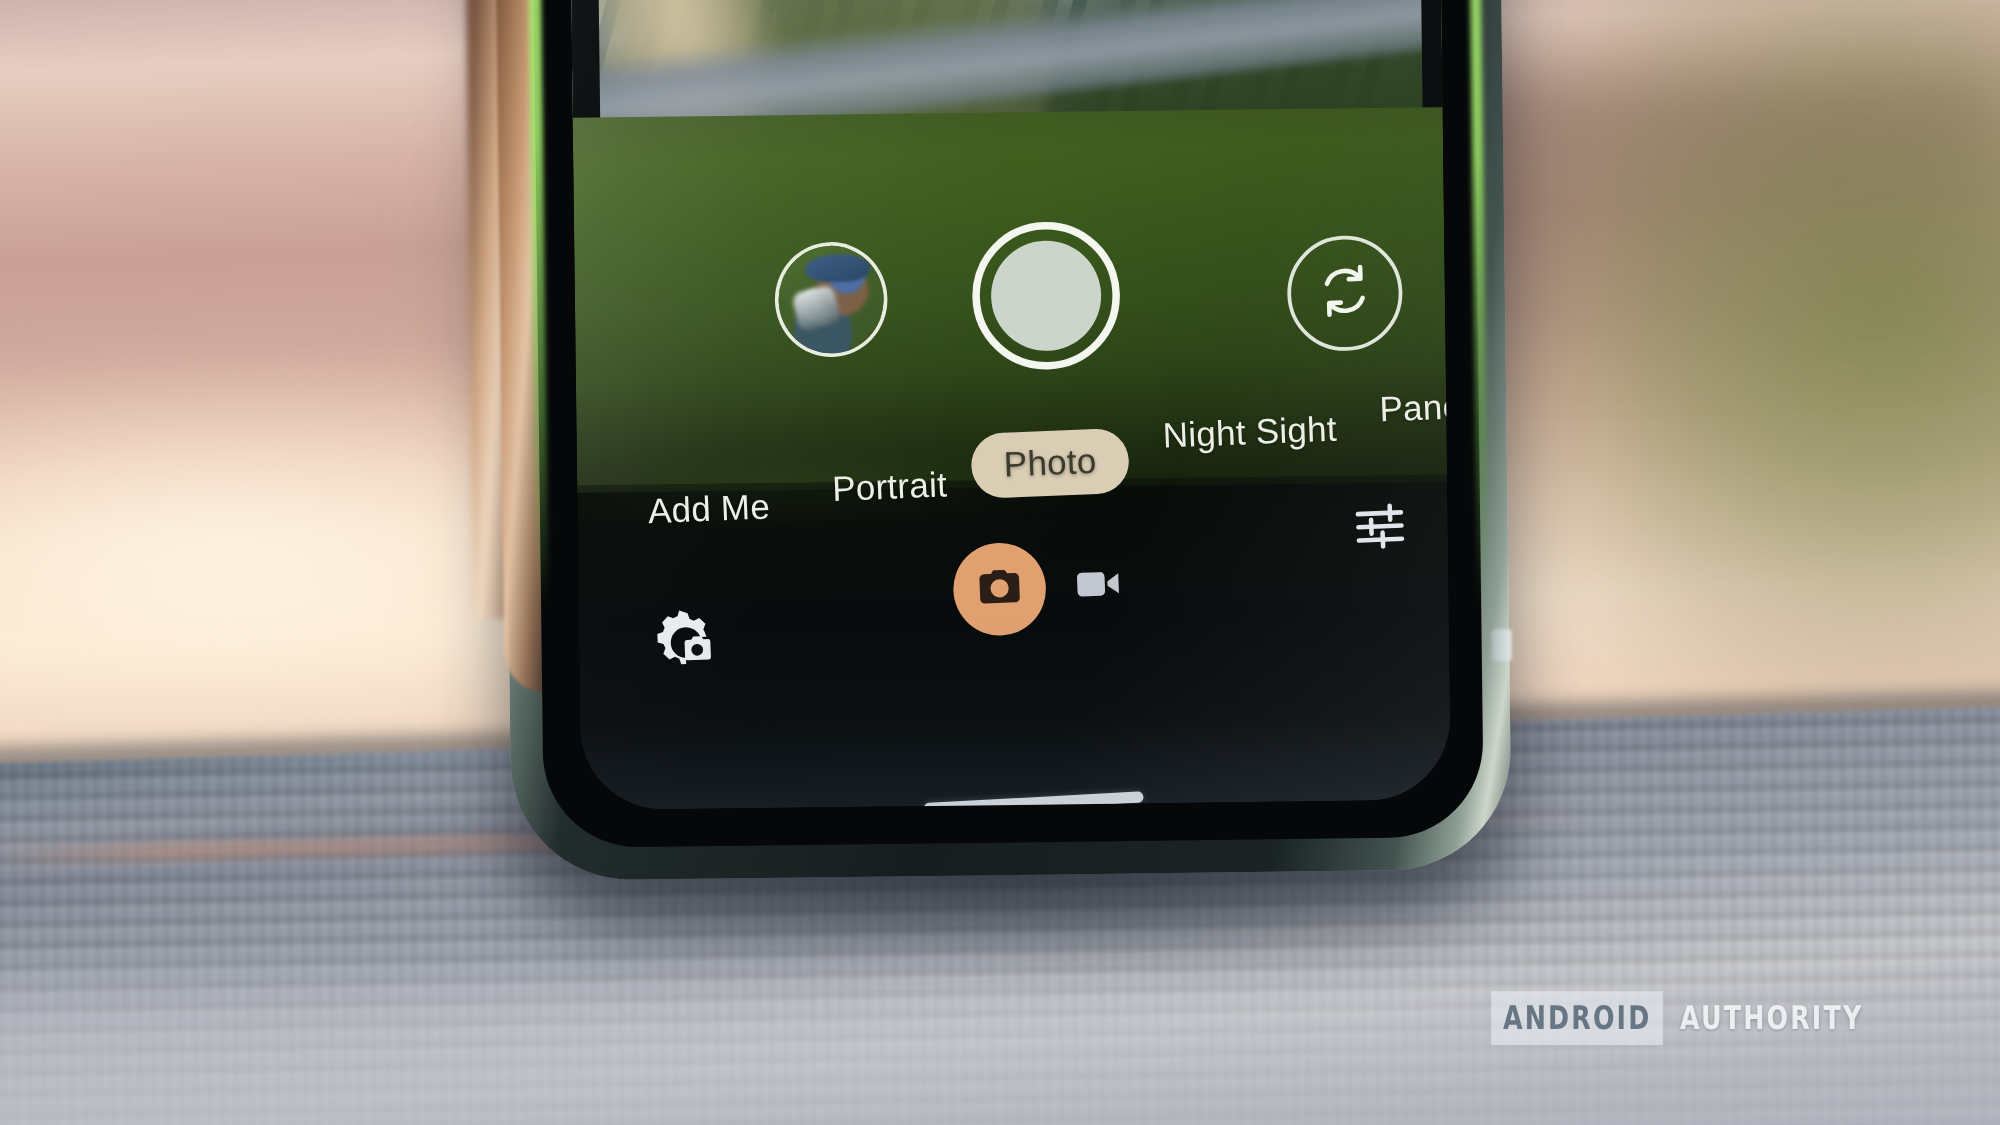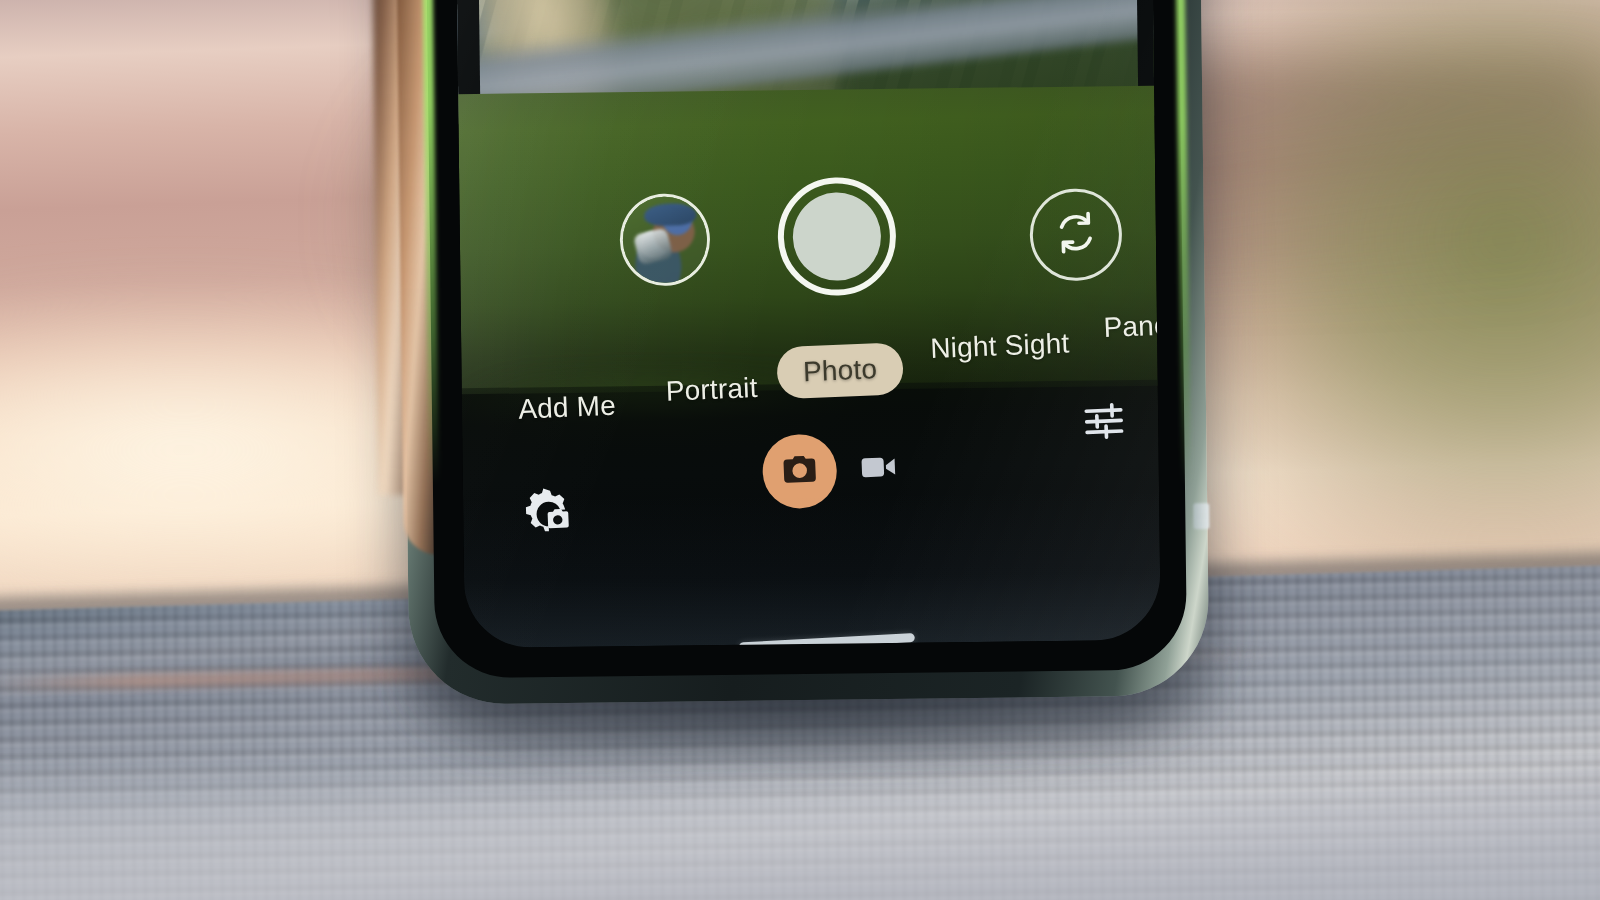--- a/index.html
+++ b/index.html
@@ -756,14 +756,18 @@
 
         <div class="glass-sheen"></div>
         <div class="glass-bottom-reflect"></div>
       </div>
     </div>
 
     <div class="edge-glow-left"></div>
     <div class="edge-glow-right"></div>
   </div>
 
+  <div class="watermark">
+    <div class="wm-box">ANDROID</div>
+    <div class="wm-text">AUTHORITY</div>
+  </div>
 
 </div>
 
 </body></html>

